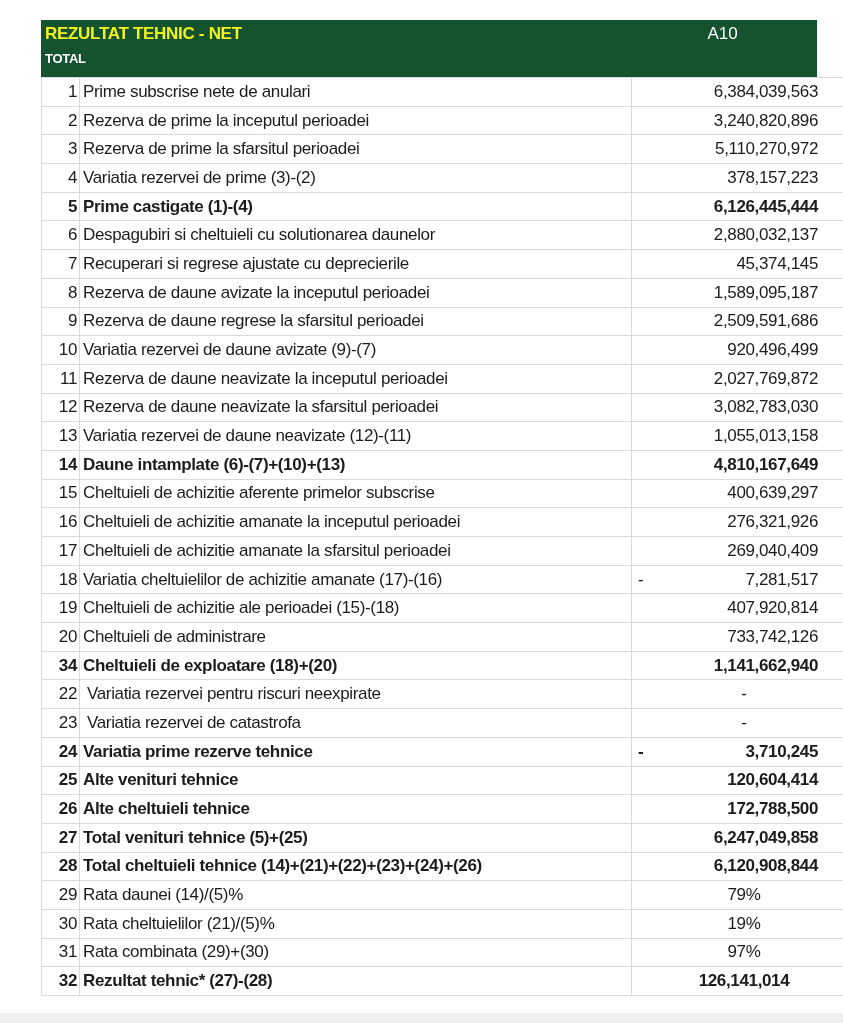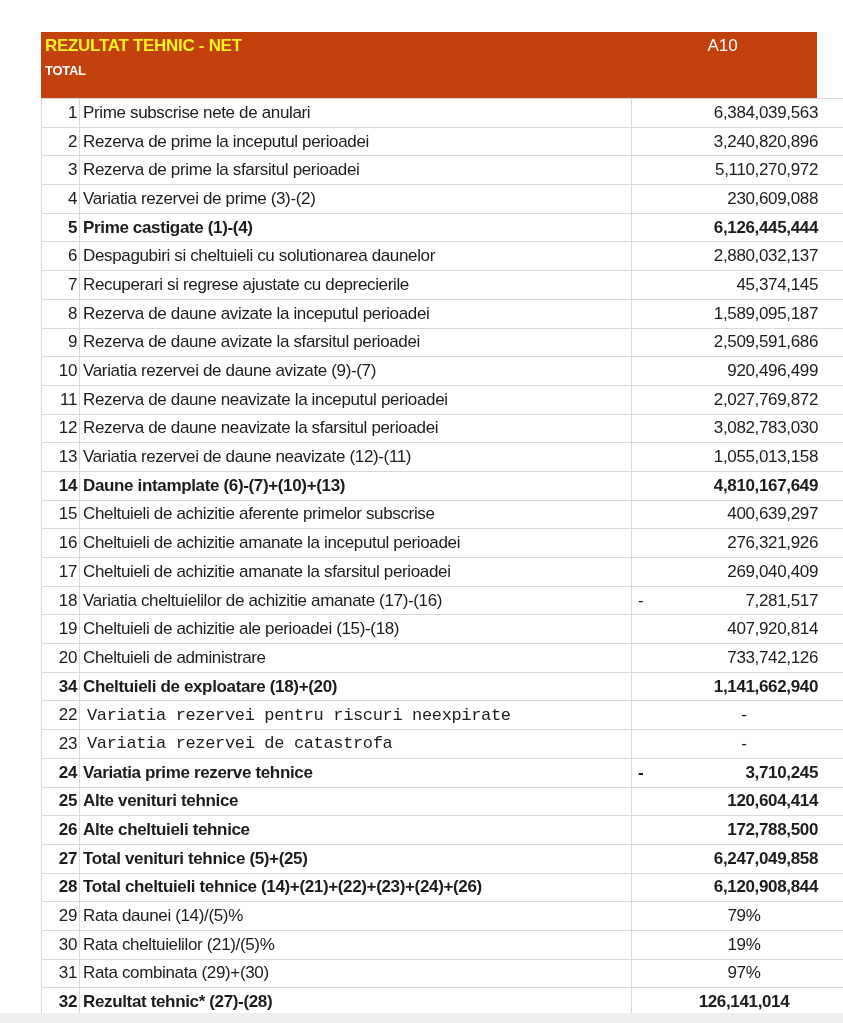--- a/index.html
+++ b/index.html
@@ -17,24 +17,23 @@
       height: 1023px;
       background: #ffffff;
     }
     .sheet {
       position: absolute;
       left: 41px;
       top: 20px;
       width: 776px;
     }
     .header {
-      background: #c2410c;
-      height: 66px;
+      background: #14532d;
+      height: 57px;
       position: relative;
-      margin-top: 12px;
     }
     .header .title {
       position: absolute;
       left: 4px;
       top: 4px;
       color: #f2f21e;
       font-weight: bold;
       font-size: 17px;
       letter-spacing: -0.3px;
     }
@@ -74,21 +73,21 @@
     }
     td.num {
       width: 35px;
       text-align: right;
       padding-right: 2px;
     }
     td.label {
       width: 548px;
       padding-left: 3px;
     }
-    td.label.indent { padding-left: 7px; font-family: Liberation Mono, monospace; }
+    td.label.indent { padding-left: 7px; }
     td.val {
       width: 186px;
       position: relative;
       text-align: right;
       padding-right: 38px;
     }
     td.val.center {
       text-align: center;
       padding-right: 0;
     }
@@ -130,21 +129,21 @@
             <td class="val"><span>3,240,820,896</span></td>
           </tr>
           <tr>
             <td class="num">3</td>
             <td class="label">Rezerva de prime la sfarsitul perioadei</td>
             <td class="val"><span>5,110,270,972</span></td>
           </tr>
           <tr>
             <td class="num">4</td>
             <td class="label">Variatia rezervei de prime (3)-(2)</td>
-            <td class="val"><span>230,609,088</span></td>
+            <td class="val"><span>378,157,223</span></td>
           </tr>
           <tr class="bold">
             <td class="num">5</td>
             <td class="label">Prime castigate (1)-(4)</td>
             <td class="val"><span>6,126,445,444</span></td>
           </tr>
           <tr>
             <td class="num">6</td>
             <td class="label">Despagubiri si cheltuieli cu solutionarea daunelor</td>
             <td class="val"><span>2,880,032,137</span></td>
@@ -154,21 +153,21 @@
             <td class="label">Recuperari si regrese ajustate cu deprecierile</td>
             <td class="val"><span>45,374,145</span></td>
           </tr>
           <tr>
             <td class="num">8</td>
             <td class="label">Rezerva de daune avizate la inceputul perioadei</td>
             <td class="val"><span>1,589,095,187</span></td>
           </tr>
           <tr>
             <td class="num">9</td>
-            <td class="label">Rezerva de daune avizate la sfarsitul perioadei</td>
+            <td class="label">Rezerva de daune regrese la sfarsitul perioadei</td>
             <td class="val"><span>2,509,591,686</span></td>
           </tr>
           <tr>
             <td class="num">10</td>
             <td class="label">Variatia rezervei de daune avizate (9)-(7)</td>
             <td class="val"><span>920,496,499</span></td>
           </tr>
           <tr>
             <td class="num">11</td>
             <td class="label">Rezerva de daune neavizate la inceputul perioadei</td>

